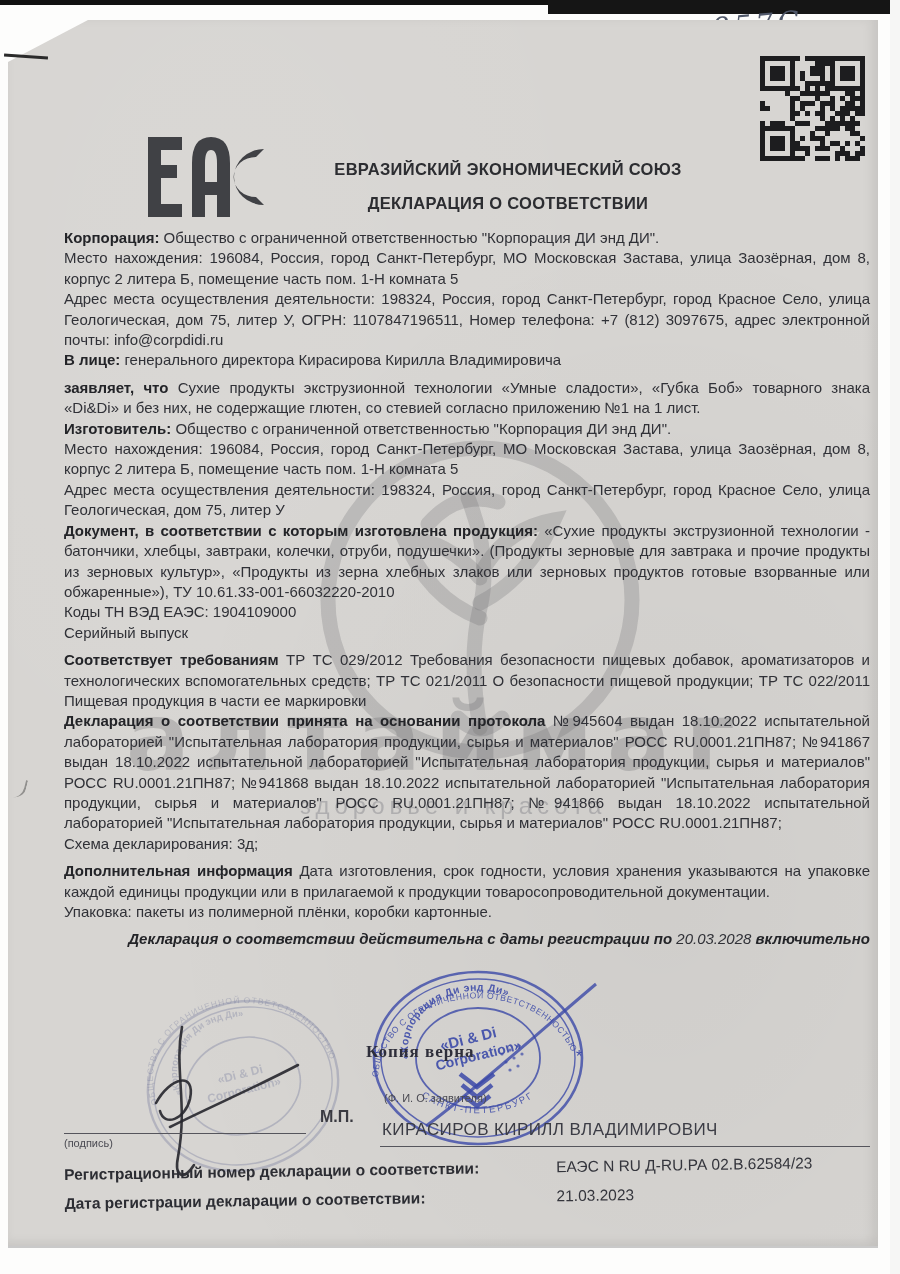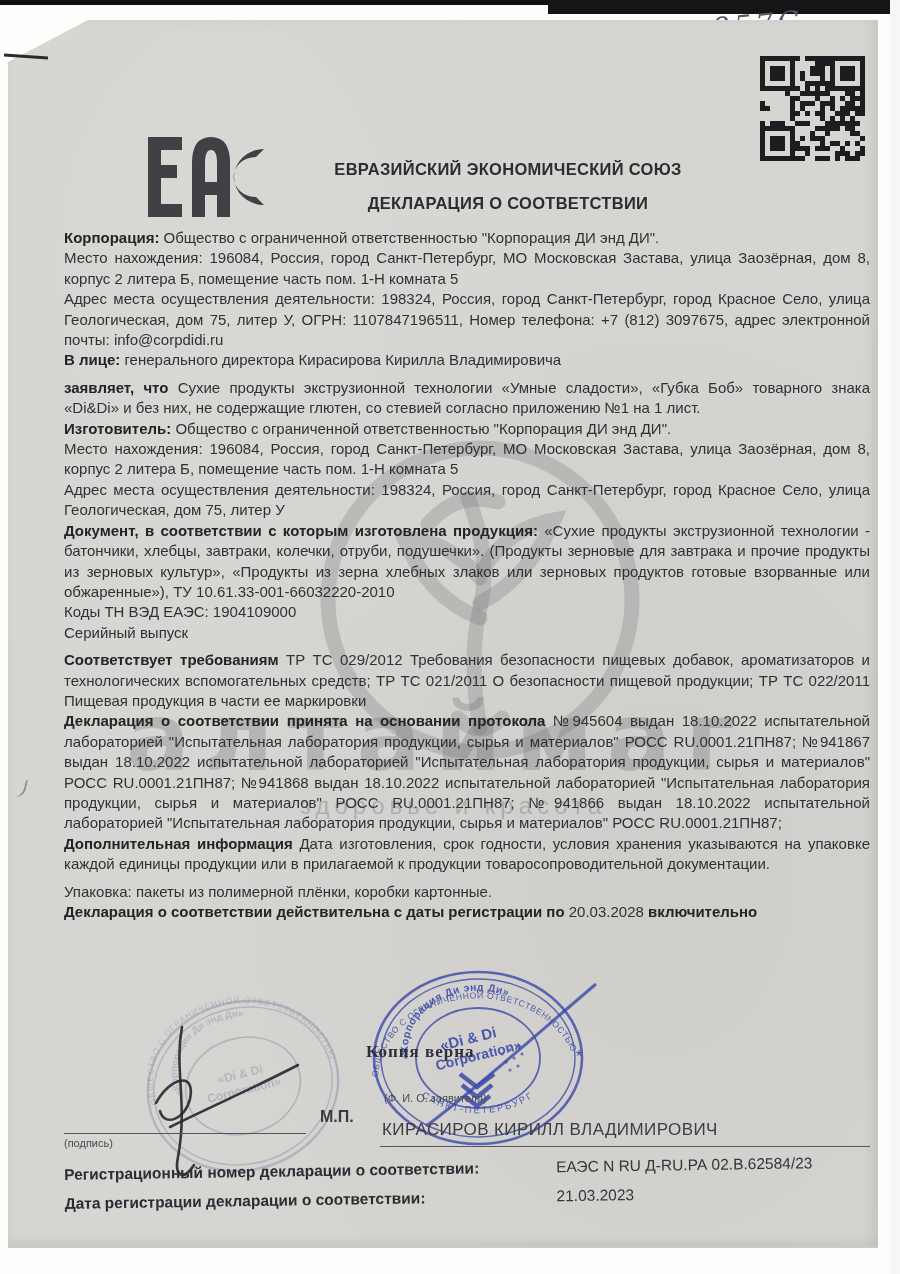--- a/index.html
+++ b/index.html
@@ -37,21 +37,21 @@
             letter-spacing:14px;pointer-events:none;white-space:nowrap;}
   .wm-tagline{position:absolute;left:292px;top:772px;font-size:24px;
             color:rgba(125,125,132,.42);letter-spacing:5px;pointer-events:none;}
   
   .body-text{position:absolute;left:56px;top:208px;width:806px;color:#303137;
              font-size:15px;line-height:20.4px;text-align:justify;}
   .para{margin:0;}
   .para b{color:#232428;}
   .para:nth-of-type(5),.para:nth-of-type(12),.para:nth-of-type(15),
   .para:nth-of-type(17){margin-top:7px;}
-  .para:nth-of-type(17){text-align:center;}
+  .para:nth-of-type(17){text-align:right;font-style:italic;}
   
   .stamp-grey{position:absolute;left:128px;top:966px;}
   .stamp-blue{position:absolute;left:352px;top:938px;}
   .signature{position:absolute;left:128px;top:985px;}
   .copy-note{position:absolute;left:358px;top:1022px;font-family:Liberation Serif, serif;
              font-weight:bold;font-size:17px;color:#2e2e3a;letter-spacing:1px;}
   .mp{position:absolute;left:312px;top:1088px;font-size:16px;color:#3a3a41;font-weight:bold;}
   .sig-line{position:absolute;left:56px;top:1113px;width:242px;border-top:1.6px solid #55555c;}
   .sig-caption{position:absolute;left:56px;top:1117px;font-size:11px;color:#4a4a52;}
   .name{position:absolute;left:374px;top:1100px;font-size:17px;color:#3b3c45;letter-spacing:.4px;}
@@ -280,20 +280,21 @@
         <p class="para"><b>Документ, в соответствии с которым изготовлена продукция:</b><span> «Сухие продукты экструзионной технологии - батончики, хлебцы, завтраки, колечки, отруби, подушечки». (Продукты зерновые для завтрака и прочие продукты из зерновых культур», «Продукты из зерна хлебных злаков или зерновых продуктов готовые взорванные или обжаренные»), ТУ 10.61.33-001-66032220-2010</span></p>
 
         <p class="para"><span>Коды ТН ВЭД ЕАЭС: 1904109000</span></p>
 
         <p class="para"><span>Серийный выпуск</span></p>
 
         <p class="para"><b>Соответствует требованиям</b><span> ТР ТС 029/2012 Требования безопасности пищевых добавок, ароматизаторов и технологических вспомогательных средств; ТР ТС 021/2011 О безопасности пищевой продукции; ТР ТС 022/2011 Пищевая продукция в части ее маркировки</span></p>
 
         <p class="para"><b>Декларация о соответствии принята на основании протокола</b><span> №945604 выдан 18.10.2022 испытательной лабораторией "Испытательная лаборатория продукции, сырья и материалов" РОСС RU.0001.21ПН87; №941867 выдан 18.10.2022 испытательной лабораторией "Испытательная лаборатория продукции, сырья и материалов" РОСС RU.0001.21ПН87; №941868 выдан 18.10.2022 испытательной лабораторией "Испытательная лаборатория продукции, сырья и материалов" РОСС RU.0001.21ПН87; №941866 выдан 18.10.2022 испытательной лабораторией "Испытательная лаборатория продукции, сырья и материалов" РОСС RU.0001.21ПН87;</span></p>
 
+        <p class="para"><span>Схема декларирования: 3д;</span></p>
 
         <p class="para"><b>Дополнительная информация</b><span> Дата изготовления, срок годности, условия хранения указываются на упаковке каждой единицы продукции или в прилагаемой к продукции товаросопроводительной документации.</span></p>
 
         <p class="para"><span>Упаковка: пакеты из полимерной плёнки, коробки картонные.</span></p>
 
         <p class="para"><b>Декларация о соответствии действительна с даты регистрации по</b><span> 20.03.2028 </span><b>включительно</b></p>
       </div>
 
     <svg class="stamp-grey" width="215" height="205" viewBox="0 0 215 205">
       <g transform="rotate(-16 107 100)" fill="none" stroke="rgba(104,110,150,.32)">

